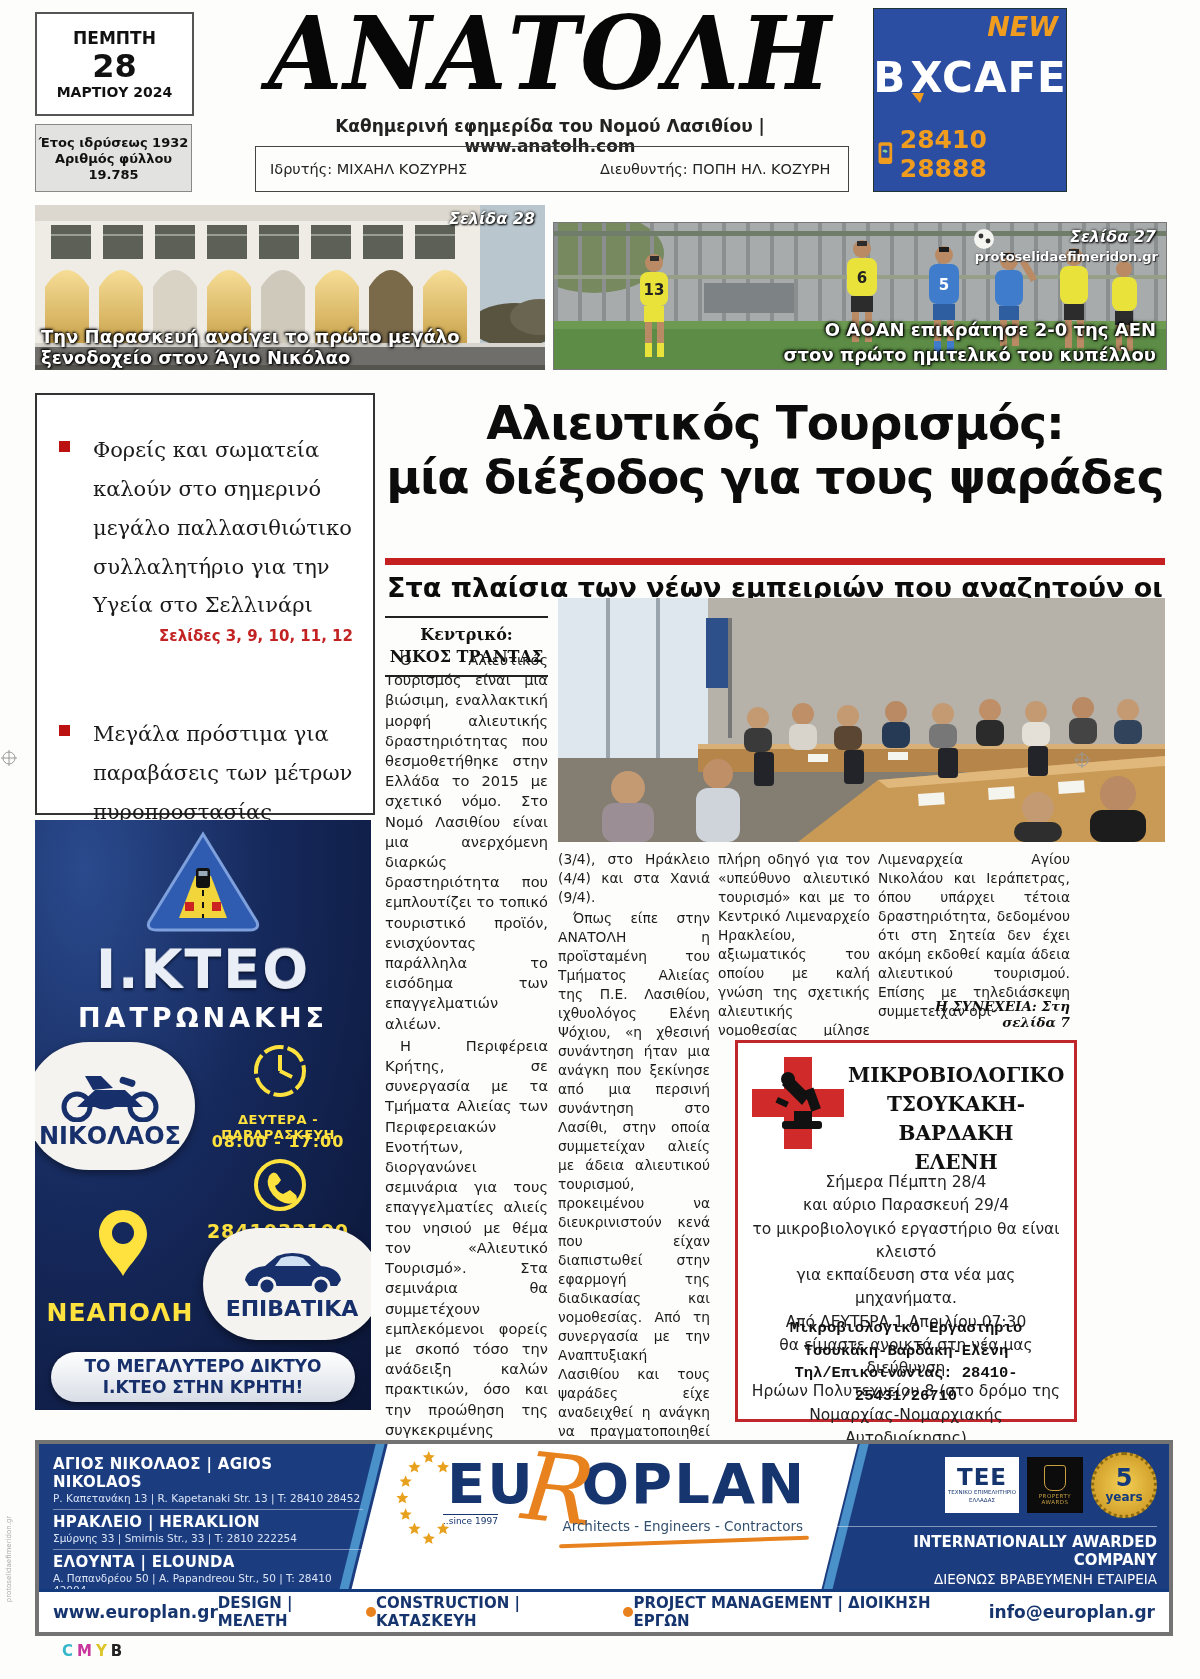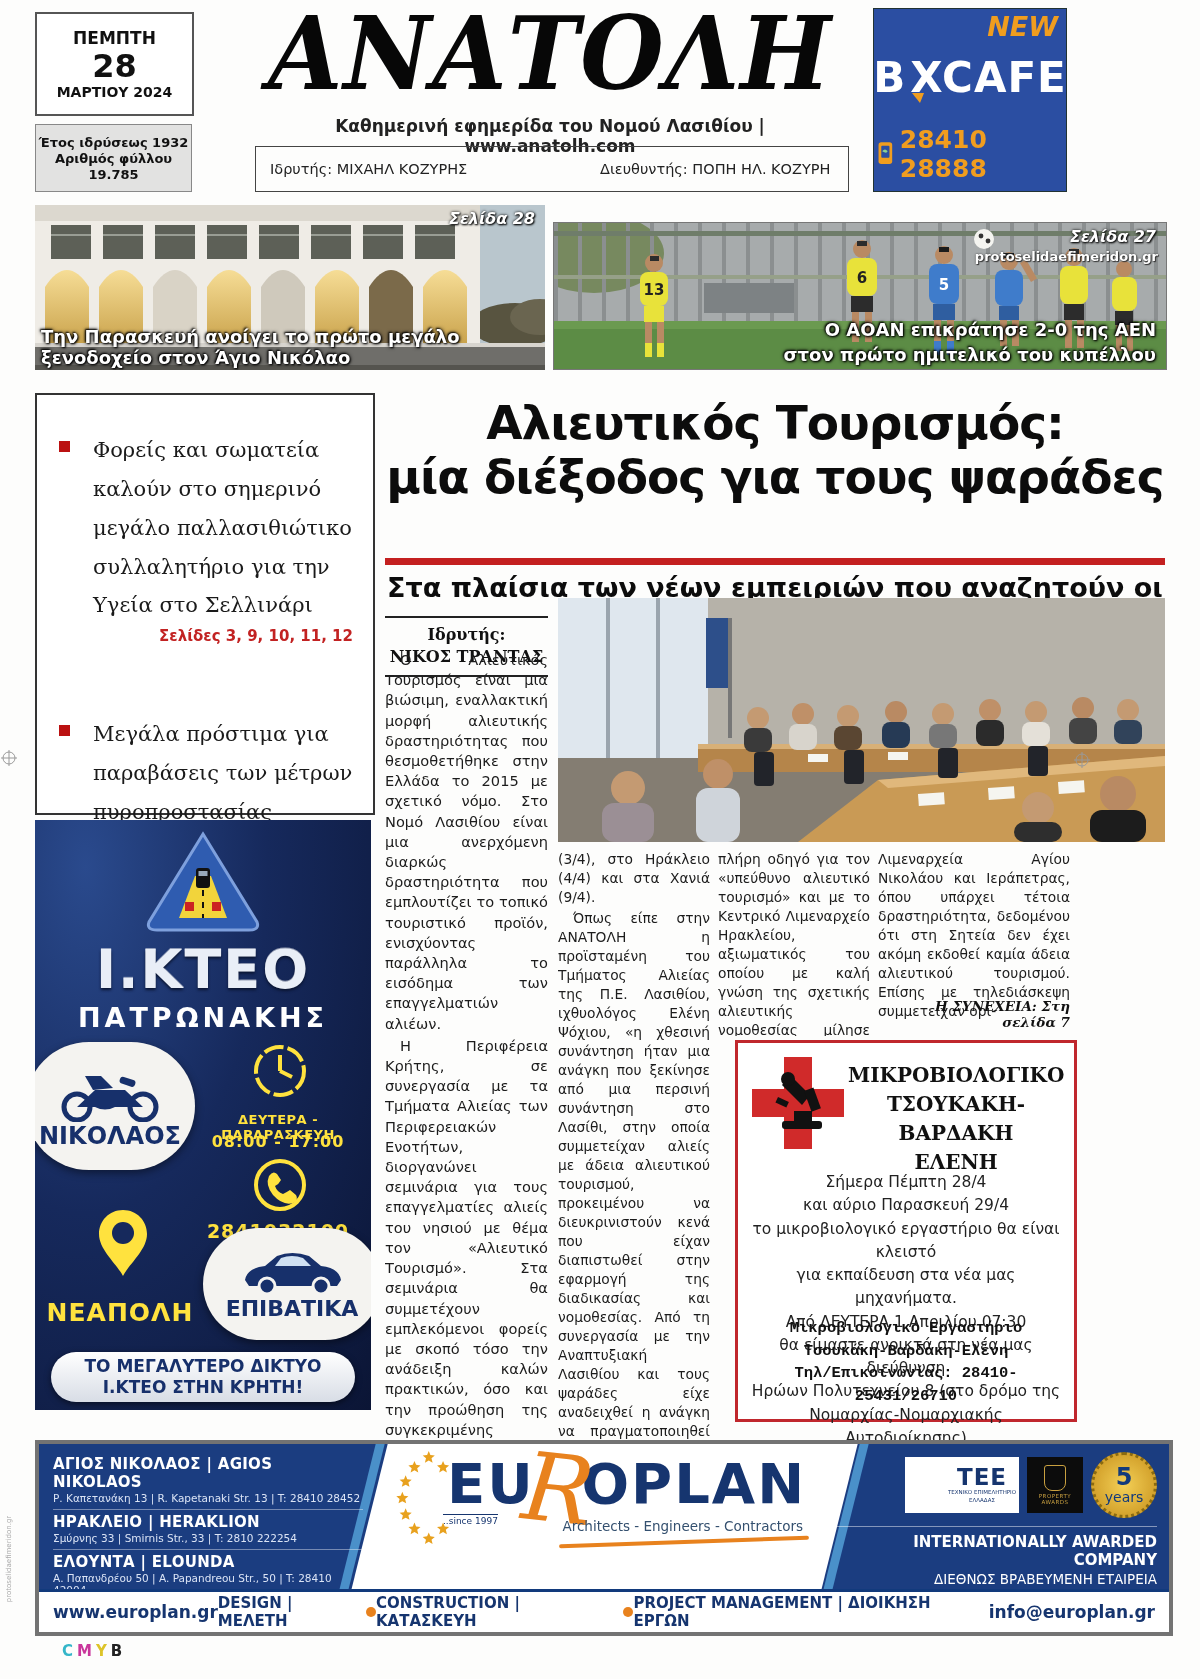--- a/index.html
+++ b/index.html
@@ -122,30 +122,30 @@
   .ep-logo{position:absolute;left:398px;top:12px;width:360px;height:120px;}
   .ep-logo .row{display:flex;align-items:flex-start;justify-content:center;margin-left:19px;}
   .ep-logo .eu,.ep-logo .oplan{color:#16356f;font-weight:bold;font-size:56px;letter-spacing:2px;line-height:1;}
   .ep-logo .r{color:#e8821e;font-family:"DejaVu Serif",serif;font-style:italic;font-size:94px;line-height:.72;
         margin:0 -12px;transform:rotate(6deg);}
   .ep-logo .since{position:absolute;left:6px;top:58px;font-size:9px;color:#16356f;border-top:1px solid #16356f;padding-top:1px;}
   .ep-logo .tag{position:absolute;right:-6px;top:62px;font-size:13.5px;color:#34506f;}
   .ep-logo .swoosh{position:absolute;right:-12px;top:84px;width:250px;height:4px;background:#e8821e;border-radius:2px;transform:rotate(-2deg);}
   .ep-right{position:absolute;right:12px;top:8px;width:330px;color:#fff;text-align:right;}
   .ep-badges{display:flex;justify-content:flex-end;gap:8px;align-items:center;}
-  .tee-box{width:74px;height:56px;background:#fff;color:#16356f;display:flex;flex-direction:column;align-items:center;justify-content:center;padding-left:40px;}
+  .tee-box{width:74px;height:56px;background:#fff;color:#16356f;display:flex;flex-direction:column;align-items:center;justify-content:center;}
   .tee-box .t{font-weight:bold;font-size:23px;line-height:1;letter-spacing:1px;}
   .tee-box .ts{font-size:5.5px;line-height:1.3;text-align:center;}
   .award-box{width:56px;height:56px;background:#0c0c0c;display:flex;flex-direction:column;align-items:center;justify-content:center;color:#c9a040;}
   .award-box .crest{width:20px;height:24px;border:1px solid #c9a040;border-radius:3px 3px 8px 8px;margin-bottom:2px;}
   .award-box .at{font-size:5.5px;letter-spacing:.5px;text-align:center;}
   .badge5{width:60px;height:60px;border-radius:50%;background:radial-gradient(#f3cf56,#c8921d);
         border:3px dotted #8a6a10;display:flex;flex-direction:column;align-items:center;justify-content:center;color:#123a7c;}
   .badge5 .n{font-weight:bold;font-size:24px;line-height:1;}
-  .badge5 .y{font-size:14px;font-weight:normal;}
+  .badge5 .y{font-size:12px;font-weight:bold;}
   .ep-awarded{margin-top:8px;border-top:1px solid #ffffff77;padding-top:6px;}
   .ep-awarded .a1{font-weight:bold;font-size:15px;}
   .ep-awarded .a2{font-size:13.5px;margin-top:2px;}
   .ep-bottom{position:absolute;left:0;right:0;bottom:0;height:40px;background:#fff;border-top:3px solid #123a7c;
         display:flex;align-items:center;justify-content:space-between;padding:0 14px;color:#16356f;font-weight:bold;}
   .ep-bottom .web{font-size:17px;}
   .ep-bottom .svc{font-size:15px;}
   .ep-dot{width:10px;height:10px;border-radius:50%;background:#e8821e;display:inline-block;}
 
   
@@ -437,21 +437,21 @@
   </div>
 
   <div class="abs headline">
     <div>Αλιευτικός Τουρισμός:</div>
     <div>μία διέξοδος για τους ψαράδες</div>
   </div>
   <div class="abs red-rule"></div>
   <div class="abs subhead">Στα πλαίσια των νέων εμπειριών που αναζητούν οι επισκέπτες μας</div>
 
   <div class="abs reporter">
-    <div>Ιδρυτής:</div>
+    <div>Κεντρικό:</div>
     <div>ΝΙΚΟΣ ΤΡΑΝΤΑΣ</div>
   </div>
 
   <div class="abs photo meeting">
     <svg width="607" height="244" viewBox="0 0 607 244">
       <rect width="607" height="160" fill="#b6b2a9"></rect>
       <rect x="0" y="0" width="150" height="160" fill="#dfe7ee"></rect>
       <g stroke="#9aa4ad" stroke-width="4">
           <line x1="50" y1="0" x2="50" y2="160"></line>
           <line x1="100" y1="0" x2="100" y2="160"></line>

